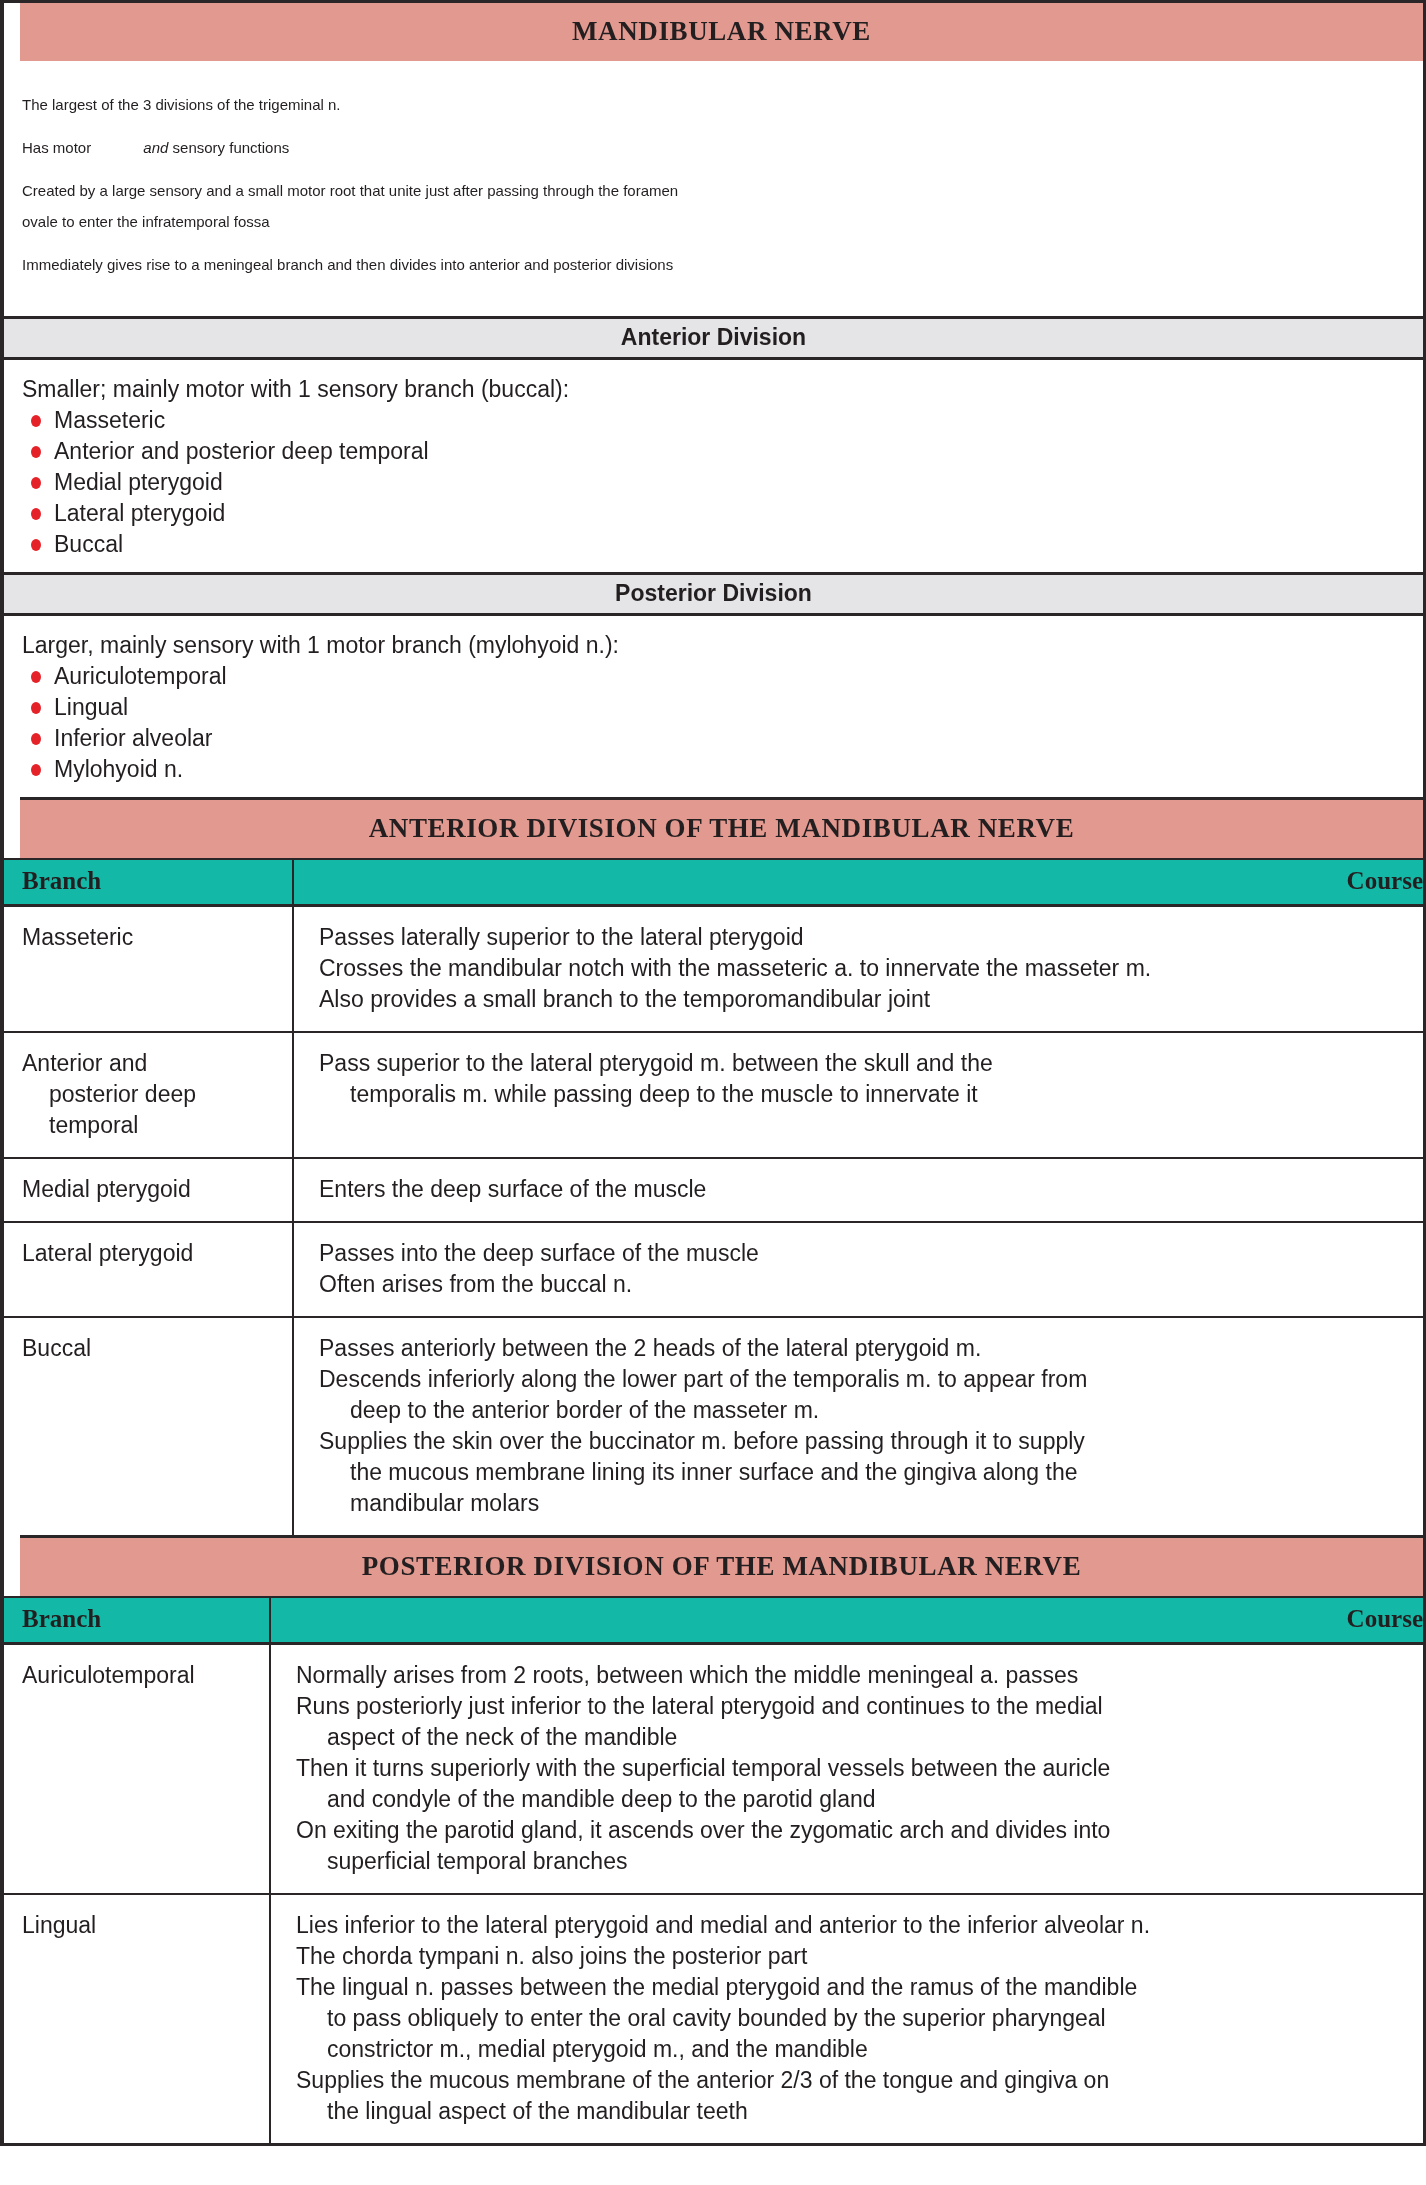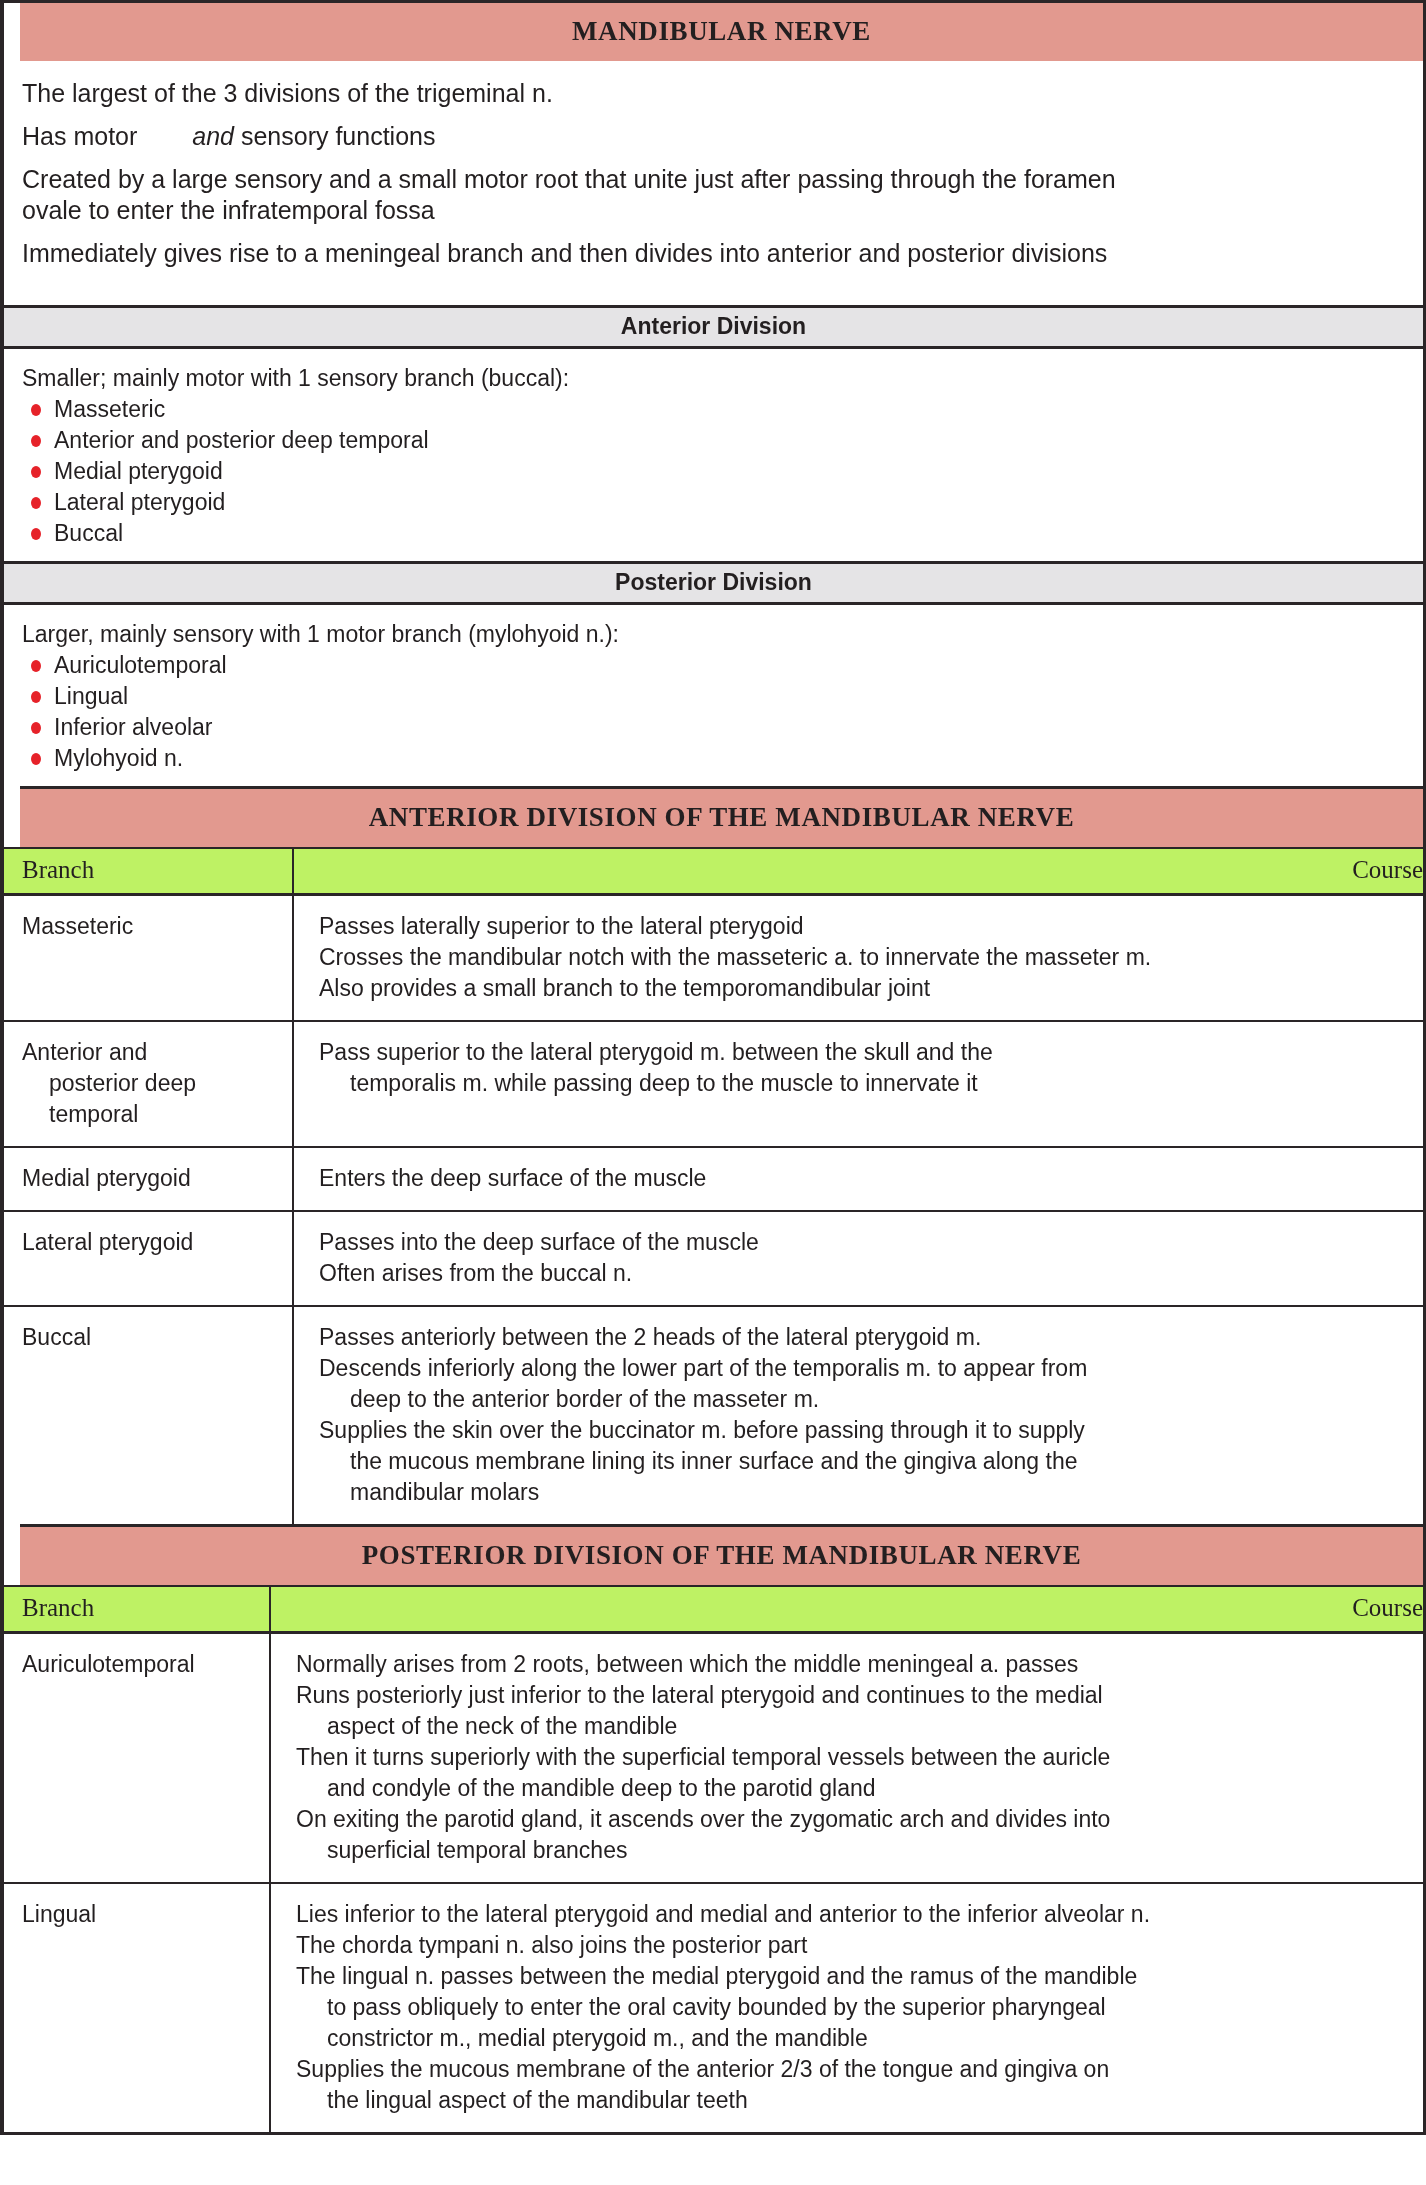--- a/index.html
+++ b/index.html
@@ -30,41 +30,41 @@
     background:#E5E4E6;
     border-top:3px solid #2A2527;
     border-bottom:3px solid #2A2527;
     text-align:center;
     font-weight:bold;
     font-size:23px;
     padding:5px 0 6px 0;
   }
 
   
-  .intro { padding:17px 18px 23px 18px; font-size:25px; line-height:31px; }
+  .intro { padding:28px 18px 23px 18px; font-size:15px; line-height:31px; }
   .intro .para { margin:0 0 12px 0; }
   .intro .para:last-child { margin-bottom:13px; }
   .line { min-height:31px; }
 
   .list-section { padding:14px 18px 12px 18px; font-size:23px; line-height:31px; }
   .bullet { display:flex; align-items:center; }
   .dot {
     width:10px; height:12px; border-radius:50%;
     background:#E62229; margin:0 13px 0 9px; flex:none;
   }
 
   
   .tbl { font-size:23px; line-height:31px; }
   .row { display:flex; }
   .thead {
-    background:#bef264;
+    background:#14b8a6;
     border-top:2px solid #2A2527;
     border-bottom:3px solid #2A2527;
     font-family:"Liberation Serif", serif;
-    font-weight:normal;
+    font-weight:bold;
     font-size:25px;
   }
   .thead .cell { padding:5px 0 8px 0; }
   .branch { width:290px; flex:none; border-right:2px solid #2A2527; box-sizing:border-box; }
   .tbl-1 .branch { width:267px; }
   .thead .branch { padding-left:18px; }
   .thead .course { text-align:right;border-radius:20px; }
   .course { flex:1 1 auto; min-width:0; }
   .tbody .row + .row { border-top:2px solid #2A2527; }
   .tbody .branch { padding:15px 8px 16px 18px; }

